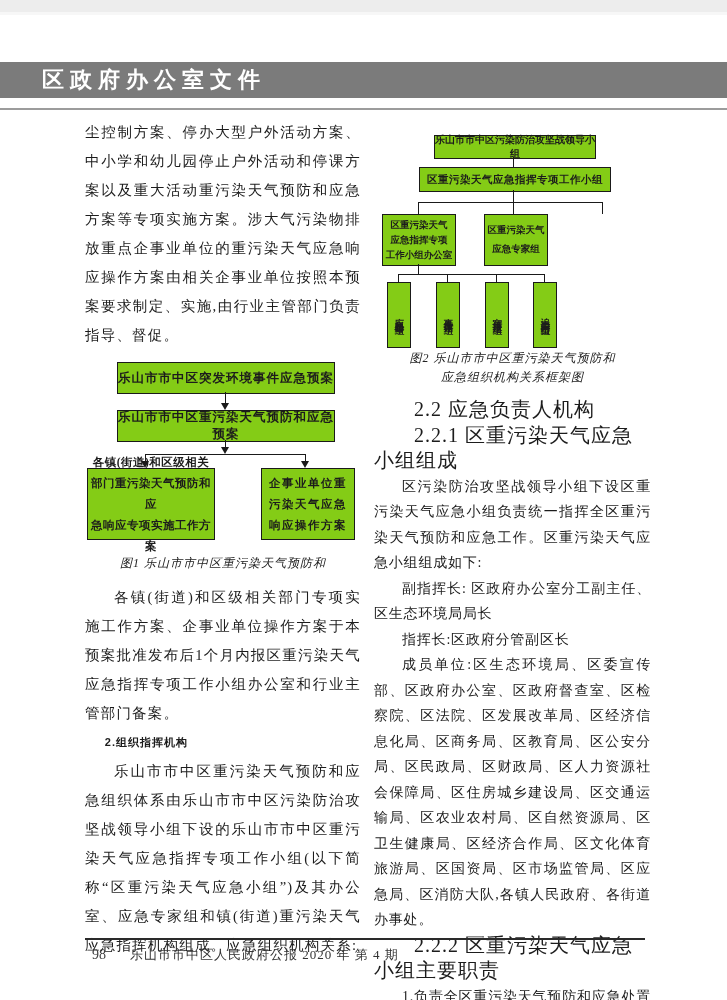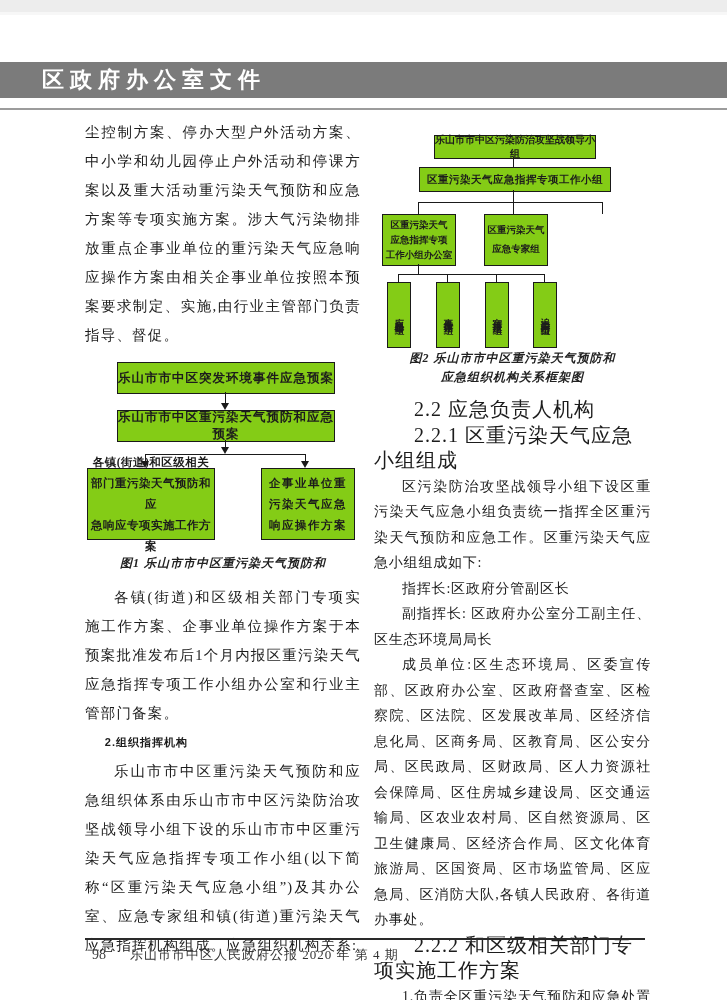--- a/index.html
+++ b/index.html
@@ -62,21 +62,21 @@
   .f2-b{left:45px;top:34px;width:190px;height:23px;font-size:10.5px;letter-spacing:0.5px;}
   .f2-office{left:8px;top:81px;width:72px;height:50px;font-size:9.5px;line-height:15px;}
   .f2-expert{left:110px;top:81px;width:62px;height:50px;font-size:9.5px;line-height:19px;}
   .f2-town{left:192px;top:81px;width:74px;height:50px;font-size:9.5px;line-height:15px;}
   .f2-group{
     top:149px;width:22px;height:64px;font-size:9.5px;
     writing-mode:vertical-rl;text-orientation:upright;letter-spacing:2px;
   }
 
   .caption{
-    text-align:center;font-style:italic;font-weight:bold;font-size:12px;line-height:19px;
+    text-align:center;font-style:italic;font-weight:normal;font-size:12px;line-height:19px;
     letter-spacing:1px;color:#222;
   }
   .cap1{margin-top:10px;}
   .cap-wrap{margin-bottom:10px;}
 
   
   .footer-rule{position:absolute;top:938px;left:85px;width:560px;height:2px;background:#2a2a2a;}
   .footer-row{position:absolute;top:946px;left:92px;display:flex;align-items:baseline;gap:24px;}
   .page-num{font-family:Liberation Serif, serif;font-size:14px;color:#404040;}
   .journal{font-size:13px;letter-spacing:1px;color:#333;}
@@ -150,24 +150,24 @@
     <div class="fbox f2-group" style="left:159px;">追责问责组</div>
   </div>
   <div class="cap-wrap">
     <div class="caption">图2 乐山市市中区重污染天气预防和</div>
     <div class="caption">应急组织机构关系框架图</div>
   </div>
 
   <p class="subheading-r">2.2 应急负责人机构</p>
   <p class="subheading-r">2.2.1 区重污染天气应急小组组成</p>
   <p class="para-r indent">区污染防治攻坚战领导小组下设区重污染天气应急小组负责统一指挥全区重污染天气预防和应急工作。区重污染天气应急小组组成如下:</p>
+  <p class="para-r indent">副指挥长: 区政府办公室分工副主任、区生态环境局局长</p>
   <p class="para-r indent">指挥长:区政府分管副区长</p>
-  <p class="para-r indent">副指挥长: 区政府办公室分工副主任、区生态环境局局长</p>
   <p class="para-r indent">成员单位:区生态环境局、区委宣传部、区政府办公室、区政府督查室、区检察院、区法院、区发展改革局、区经济信息化局、区商务局、区教育局、区公安分局、区民政局、区财政局、区人力资源社会保障局、区住房城乡建设局、区交通运输局、区农业农村局、区自然资源局、区卫生健康局、区经济合作局、区文化体育旅游局、区国资局、区市场监管局、区应急局、区消防大队,各镇人民政府、各街道办事处。</p>
-  <p class="subheading-r">2.2.2 和区级相关部门专项实施工作方案</p>
+  <p class="subheading-r">2.2.2 区重污染天气应急小组主要职责</p>
   <p class="para-r indent">1.负责全区重污染天气预防和应急处置工作的组织领导和指挥协调, 根据事件的性质、</p>
 </div>
 
 <div class="footer-rule"></div>
 <div class="footer-row">
   <span class="page-num">98</span>
   <span class="journal">乐山市市中区人民政府公报 2020 年  第 4 期</span>
 </div>
 
 </body></html>

